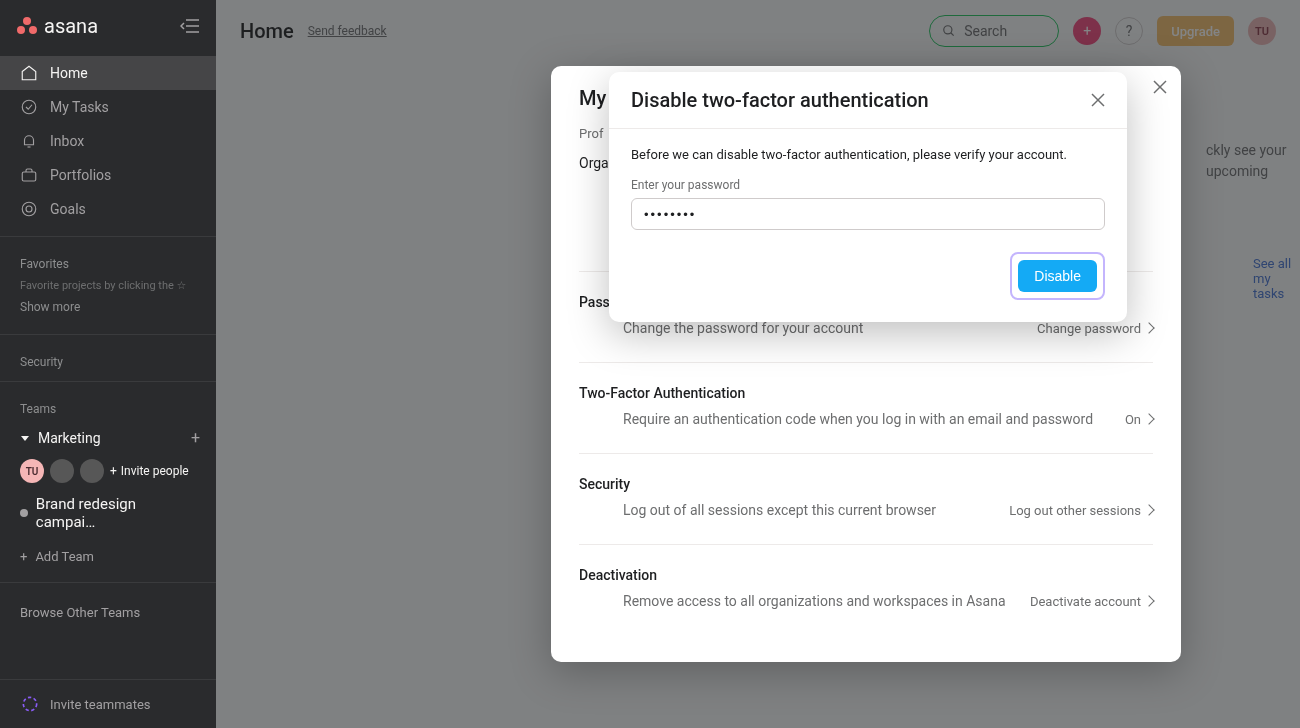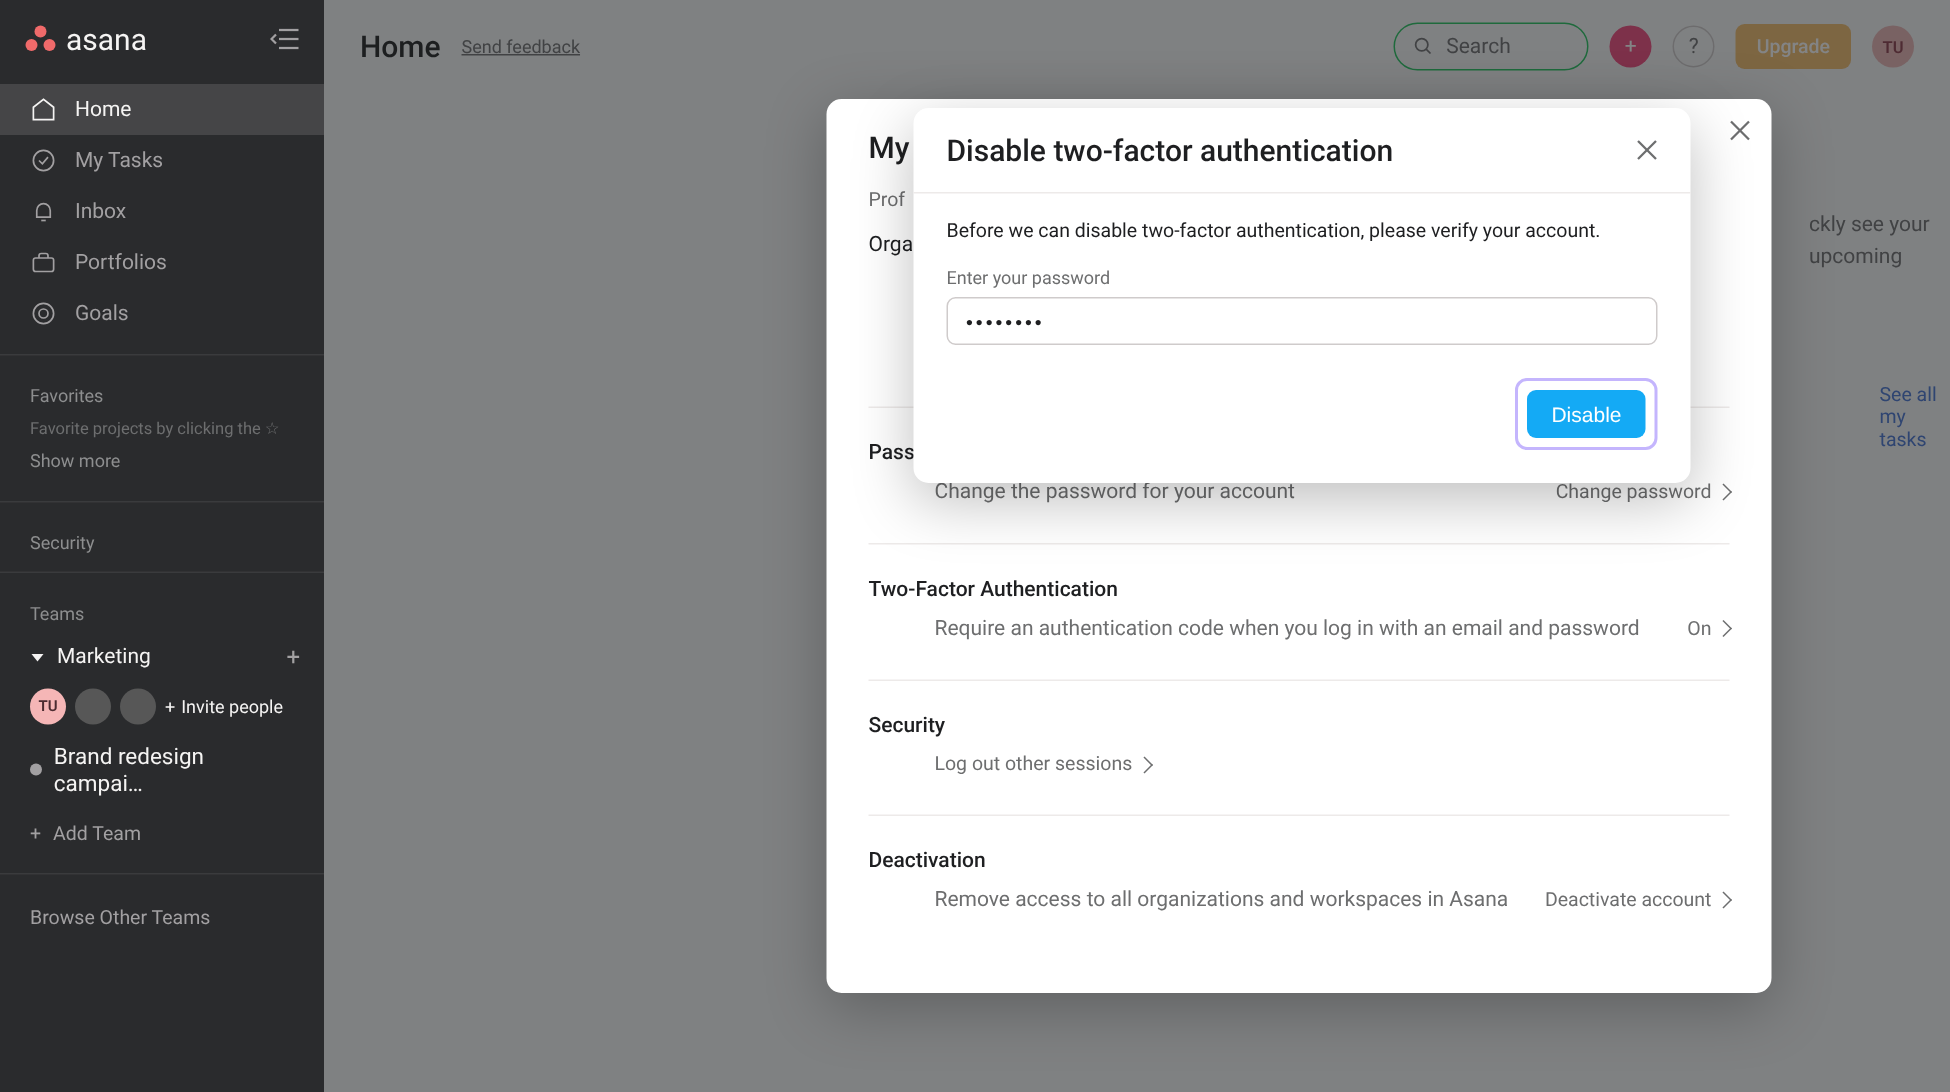--- a/index.html
+++ b/index.html
@@ -169,20 +169,26 @@
       <span>Brand redesign campai…</span>
     </div>
     <div class="add-team">
       <span>+</span>
       <span>Add Team</span>
     </div>
     <div class="divider-dark"></div>
     <div class="browse">Browse Other Teams</div>
 
     <div class="spacer"></div>
+    <div class="invite-teammates">
+      <svg class="ring-ic" viewBox="0 0 24 24" fill="none" stroke="#8a5cf6" stroke-width="2">
+          <circle cx="12" cy="12" r="8" stroke-dasharray="4 3"></circle>
+        </svg>
+      <span>Invite teammates</span>
+    </div>
   </aside>
 
   <main class="main">
     <div class="topbar">
       <span class="page-title">Home</span>
       <a class="feedback">Send feedback</a>
       <div class="topbar-spacer"></div>
       <div class="search">
         <svg width="14" height="14" viewBox="0 0 24 24" fill="none" stroke="currentColor" stroke-width="2">
             <circle cx="10" cy="10" r="7"></circle>
@@ -238,20 +244,21 @@
           <a class="sec-action">
               <span>On</span>
               <span class="chev"></span>
             </a>
         </div>
       </div>
 
       <div class="settings-section">
         <div class="sec-title">Security</div>
         <div class="sec-row">
+          <div class="sec-desc">Log out of all sessions except this current browser</div>
           <a class="sec-action">
               <span>Log out other sessions</span>
               <span class="chev"></span>
             </a>
         </div>
       </div>
 
       <div class="settings-section">
         <div class="sec-title">Deactivation</div>
         <div class="sec-row">

